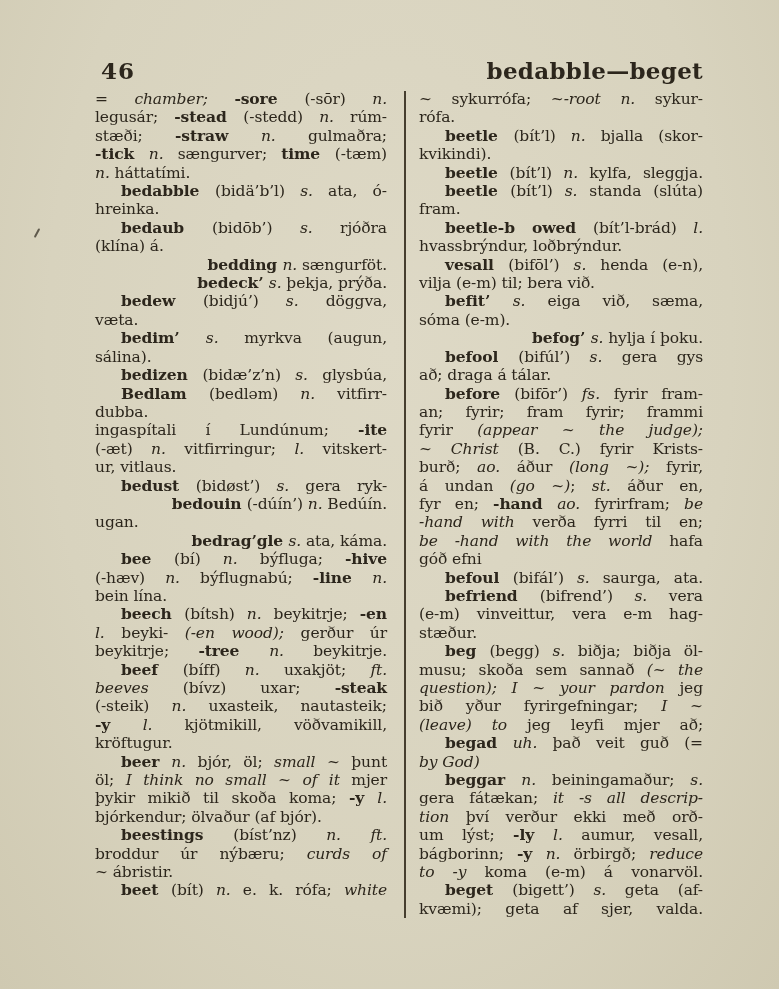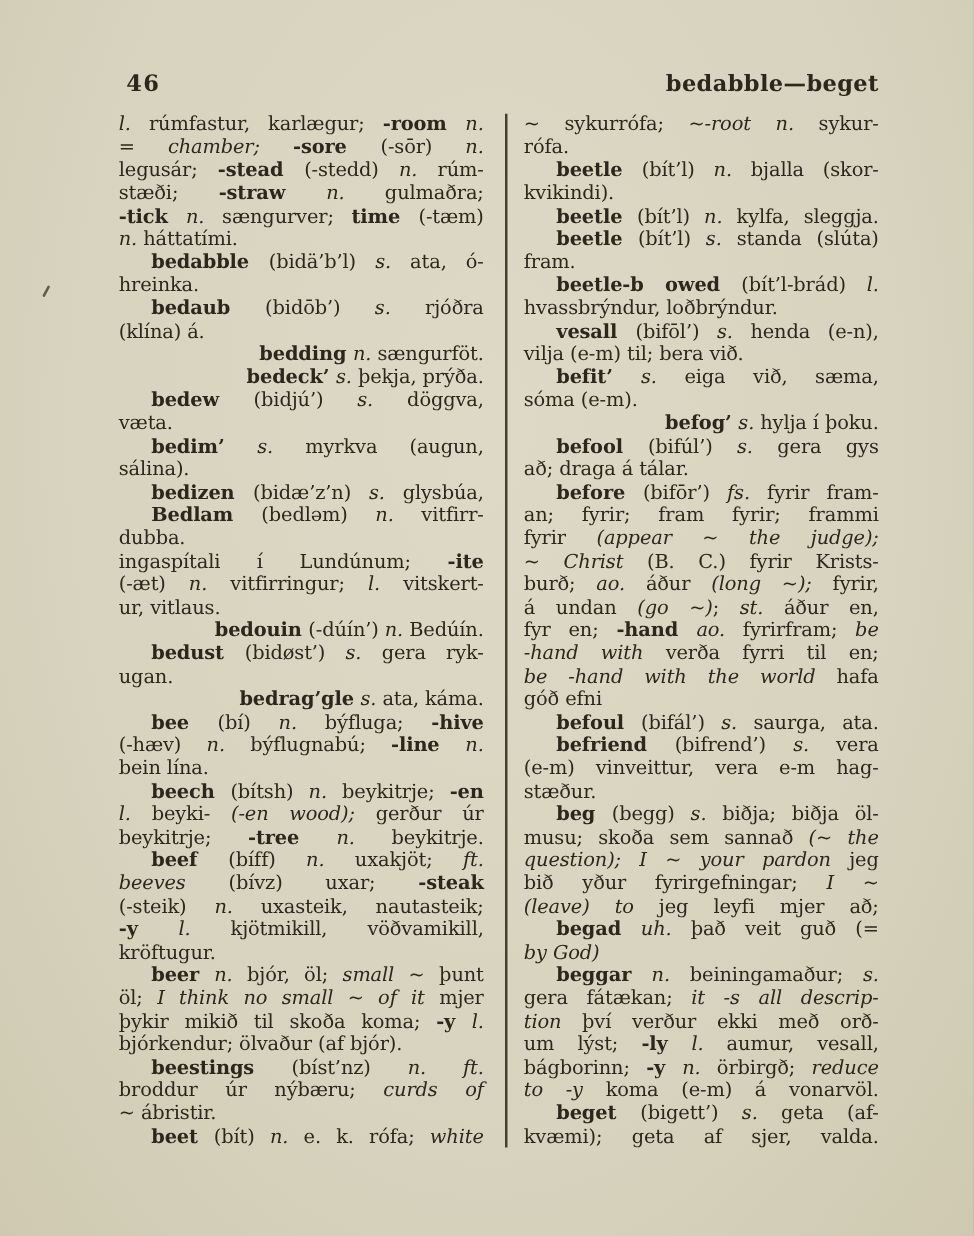--- a/index.html
+++ b/index.html
@@ -7,21 +7,21 @@
     position:relative;
     width:779px;height:989px;
     background:
       radial-gradient(ellipse at 50% 35%, var(--bg,#ded9c6) 0%, var(--bg2,#d8d3be) 62%, var(--bg3,#cfc9b1) 100%);
     font-family:"DejaVu Serif","Liberation Serif",serif;
     color:var(--ink,#2c261c);
     overflow:hidden;
   }
   .header{
     position:absolute;top:57px;left:95px;width:608px;height:22px;
-    font-weight:700;font-size:18px;
+    font-weight:700;font-size:23px;
   }
   .pagenum{position:absolute;left:6px;top:0;letter-spacing:1px;}
   .runhead{position:absolute;left:0;right:0;text-align:right;letter-spacing:.3px;}
   .columns{position:absolute;top:90px;left:95px;display:flex;align-items:stretch;}
   .col{font-size:15.5px;line-height:18.4px;letter-spacing:-0.1px;}
   .col.left{width:292px;}
   .col.right{width:284px;}
   .divider{width:2px;background:var(--rule,#463e2f);margin:1px 13px 0 17px;}
   .ln{min-height:18.4px;}
   .ln.ind{padding-left:26px;text-align:right;}
@@ -37,21 +37,20 @@
 <body>
 
 <div class="page" style="--bg: #ded9c6; --bg2: #d8d3be; --bg3: #cfc9b1; --ink: #2c261c; --rule: #463e2f;">
   <div class="speck"></div>
   <div class="header">
     <span class="pagenum">46</span>
     <span class="runhead">bedabble—beget</span>
   </div>
   <div class="columns">
     <div class="col left" id="col-left">
-        <div class="ln j"><span class="i">l. </span><span>rúmfastur, karlægur; </span><span class="b">-room </span><span class="i">n.</span></div>
         <div class="ln j"><span>= </span><span class="i">chamber; </span><span class="b">-sore </span><span>(-sōr) </span><span class="i">n.</span></div>
         <div class="ln j"><span>legusár; </span><span class="b">-stead </span><span>(-stedd) </span><span class="i">n. </span><span>rúm-</span></div>
         <div class="ln j"><span>stæði; </span><span class="b">-straw </span><span class="i">n. </span><span>gulmaðra;</span></div>
         <div class="ln j"><span class="b">-tick </span><span class="i">n. </span><span>sængurver; </span><span class="b">time </span><span>(-tæm)</span></div>
         <div class="ln"><span class="i">n. </span><span>háttatími.</span></div>
         <div class="ln ind j"><span class="b">bedabble </span><span>(bidä’b’l) </span><span class="i">s. </span><span>ata, ó-</span></div>
         <div class="ln"><span>hreinka.</span></div>
         <div class="ln ind j"><span class="b">bedaub </span><span>(bidōb’) </span><span class="i">s. </span><span>rjóðra</span></div>
         <div class="ln"><span>(klína) á.</span></div>
         <div class="ln ind"><span class="b">bedding </span><span class="i">n. </span><span>sængurföt.</span></div>
@@ -59,22 +58,22 @@
         <div class="ln ind j"><span class="b">bedew </span><span>(bidjú’) </span><span class="i">s. </span><span>döggva,</span></div>
         <div class="ln"><span>væta.</span></div>
         <div class="ln ind j"><span class="b">bedim’ </span><span class="i">s. </span><span>myrkva (augun,</span></div>
         <div class="ln"><span>sálina).</span></div>
         <div class="ln ind j"><span class="b">bedizen </span><span>(bidæ’z’n) </span><span class="i">s. </span><span>glysbúa,</span></div>
         <div class="ln ind j"><span class="b">Bedlam </span><span>(bedləm) </span><span class="i">n. </span><span>vitfirr-</span></div>
         <div class="ln"><span>dubba.</span></div>
         <div class="ln j"><span>ingaspítali í Lundúnum; </span><span class="b">-ite</span></div>
         <div class="ln j"><span>(-æt) </span><span class="i">n. </span><span>vitfirringur; </span><span class="i">l. </span><span>vitskert-</span></div>
         <div class="ln"><span>ur, vitlaus.</span></div>
+        <div class="ln ind j"><span class="b">bedust </span><span>(bidøst’) </span><span class="i">s. </span><span>gera ryk-</span></div>
         <div class="ln ind"><span class="b">bedouin </span><span>(-dúín’) </span><span class="i">n. </span><span>Bedúín.</span></div>
-        <div class="ln ind j"><span class="b">bedust </span><span>(bidøst’) </span><span class="i">s. </span><span>gera ryk-</span></div>
         <div class="ln"><span>ugan.</span></div>
         <div class="ln ind"><span class="b">bedrag’gle </span><span class="i">s. </span><span>ata, káma.</span></div>
         <div class="ln ind j"><span class="b">bee </span><span>(bí) </span><span class="i">n. </span><span>býfluga; </span><span class="b">-hive</span></div>
         <div class="ln j"><span>(-hæv) </span><span class="i">n. </span><span>býflugnabú; </span><span class="b">-line </span><span class="i">n.</span></div>
         <div class="ln"><span>bein lína.</span></div>
         <div class="ln ind j"><span class="b">beech </span><span>(bítsh) </span><span class="i">n. </span><span>beykitrje; </span><span class="b">-en</span></div>
         <div class="ln j"><span class="i">l. </span><span>beyki- </span><span class="i">(-en wood); </span><span>gerður úr</span></div>
         <div class="ln j"><span>beykitrje; </span><span class="b">-tree </span><span class="i">n. </span><span>beykitrje.</span></div>
         <div class="ln ind j"><span class="b">beef </span><span>(bíff) </span><span class="i">n. </span><span>uxakjöt; </span><span class="i">ft.</span></div>
         <div class="ln j"><span class="i">beeves </span><span>(bívz) uxar; </span><span class="b">-steak</span></div>

